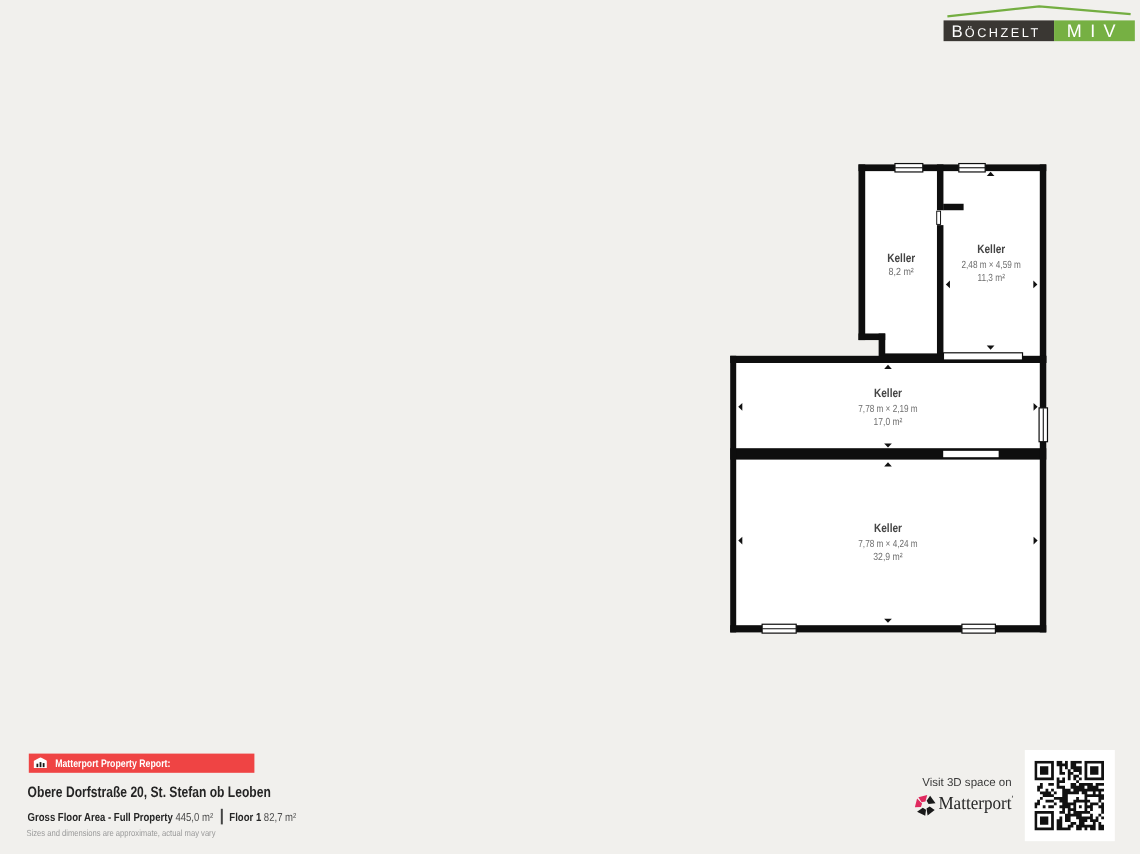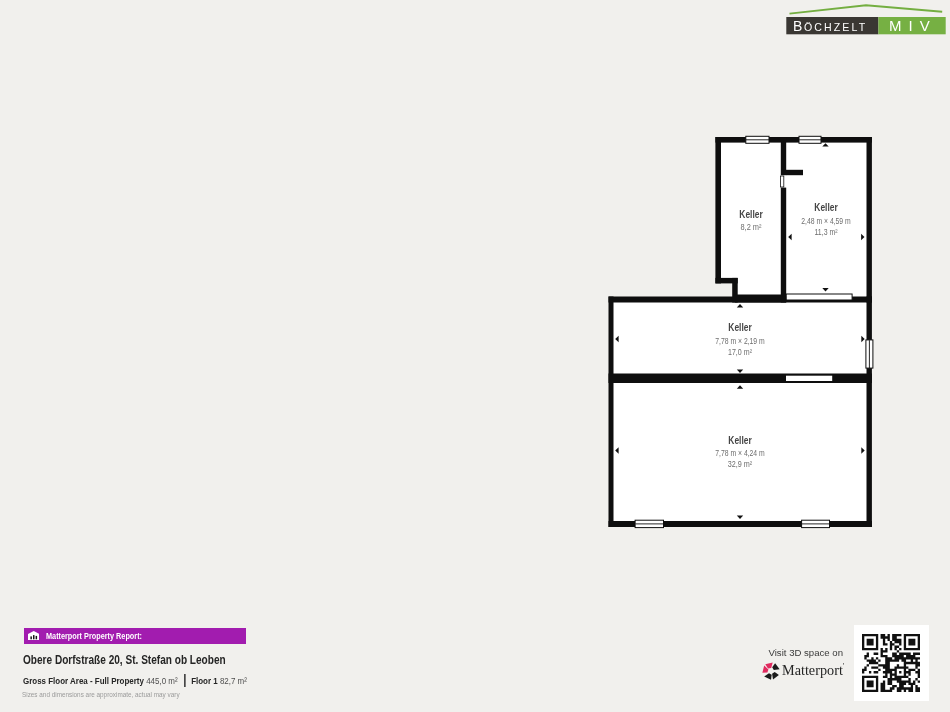--- a/index.html
+++ b/index.html
@@ -120,21 +120,21 @@
   <text x="740" y="343.5" font-size="8.6" fill="#6e6e6e" textLength="49.5" lengthAdjust="spacingAndGlyphs">7,78 m × 2,19 m</text>
   <text x="740" y="354.5" font-size="8.6" fill="#6e6e6e" textLength="24" lengthAdjust="spacingAndGlyphs">17,0 m²</text>
 
   <text x="740" y="443.5" font-size="10" font-weight="bold" fill="#454545" textLength="23.4" lengthAdjust="spacingAndGlyphs">Keller</text>
   <text x="740" y="456" font-size="8.6" fill="#6e6e6e" textLength="49.5" lengthAdjust="spacingAndGlyphs">7,78 m × 4,24 m</text>
   <text x="740" y="467" font-size="8.6" fill="#6e6e6e" textLength="24.5" lengthAdjust="spacingAndGlyphs">32,9 m²</text>
 </g>
 </svg>
 </div>
 
-<div class="abs" style="left:24px;top:628px;width:222px;height:15.5px;background:#a21caf;color:#fff;">
+<div class="abs" style="left:24px;top:628px;width:188px;height:15.5px;background:#ef4444;color:#fff;">
 
   <svg class="abs" style="left:3.8px;top:2.6px;" width="11.5" height="9.6" viewBox="0 0 11.5 9.6">
     <path d="M5.75 0 L11.5 3.1 V9.6 H0 V3.1 Z" fill="#fff"></path>
     <rect x="2.4" y="5.4" width="1.5" height="2.9" fill="#181716"></rect>
     <rect x="5.0" y="4.1" width="1.5" height="4.2" fill="#181716"></rect>
     <rect x="7.6" y="4.9" width="1.5" height="3.4" fill="#181716"></rect>
   </svg>
 
   <div class="abs" style="left:21.5px;top:3.2px;font-size:9px;font-weight:bold;transform:scaleX(0.81);transform-origin:0 0;white-space:nowrap;">Matterport Property Report:</div>
 </div>

